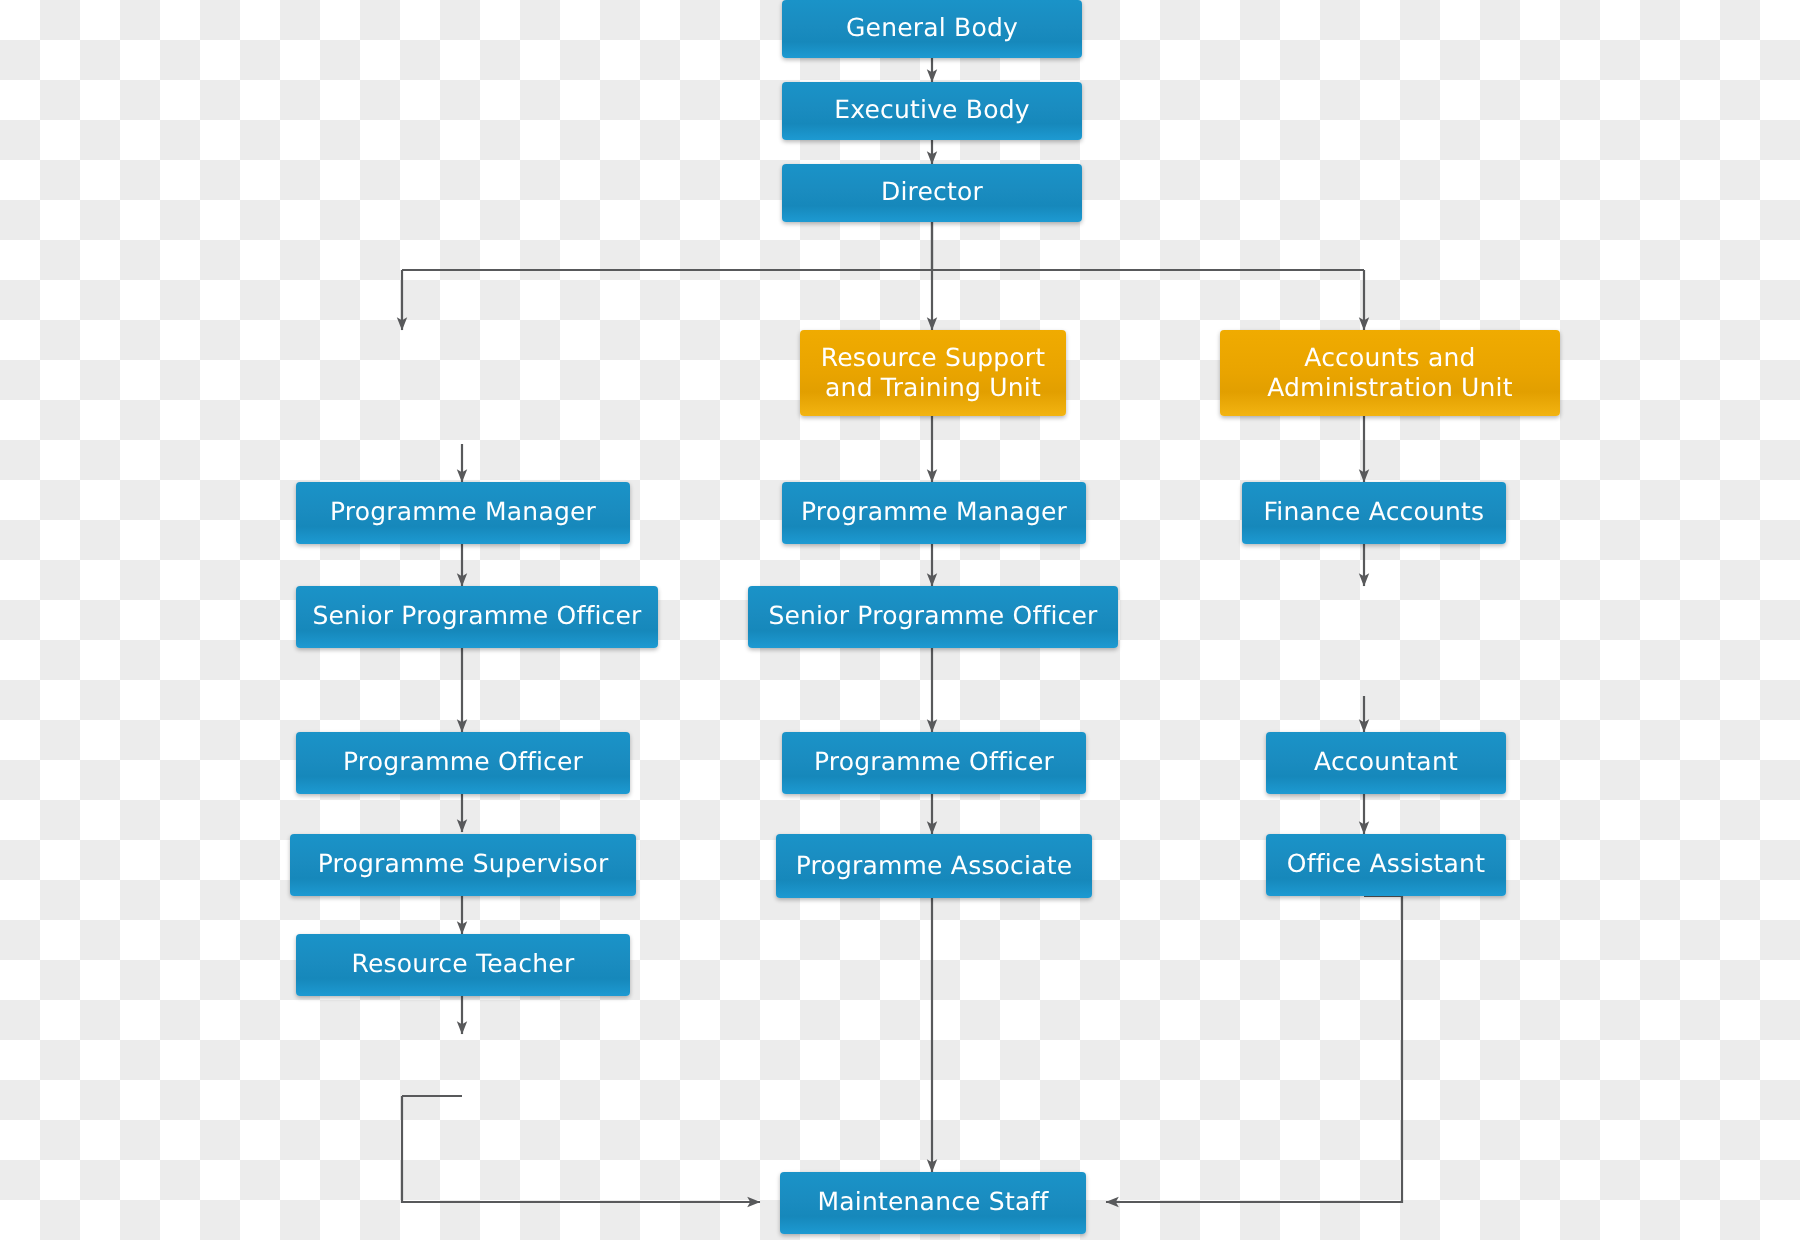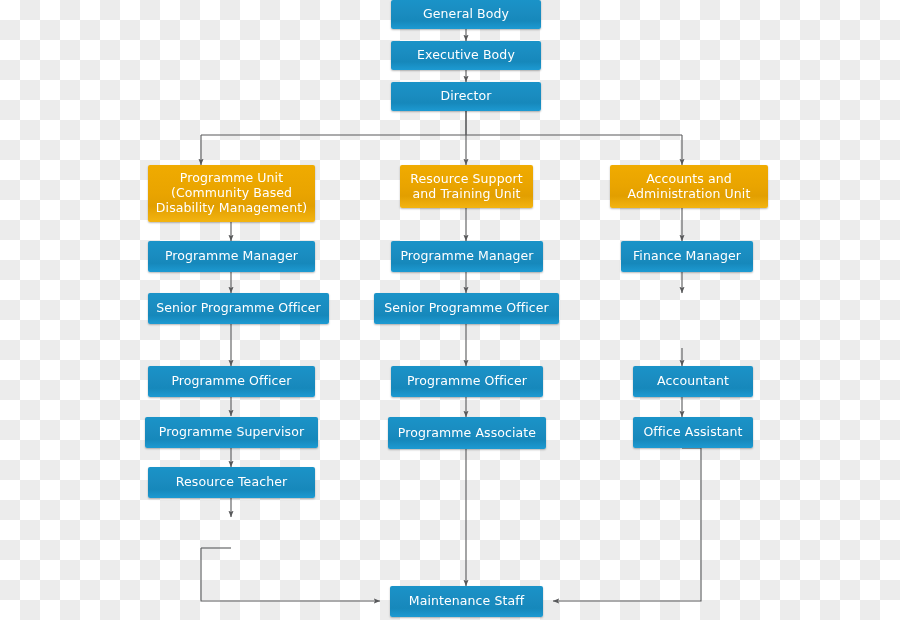--- a/index.html
+++ b/index.html
@@ -113,28 +113,25 @@
       <path d="M682,448 L701,448"></path>
     </g>
   </svg>
 
   <div class="node blue" style="left:391px; top:0px; width:150px; height:29px;">General Body</div>
 
   <div class="node blue" style="left:391px; top:41px; width:150px; height:29px;">Executive Body</div>
 
   <div class="node blue" style="left:391px; top:82px; width:150px; height:29px;">Director</div>
 
-  <div class="node orange" style="left:148px; top:165px; width:167px; height:57px;">Programme Unit
-(Community Based
-Disability Management)</div>
 
   <div class="node orange" style="left:400px; top:165px; width:133px; height:43px;">Resource Support
 and Training Unit</div>
 
-  <div class="node orange" style="left:610px; top:165px; width:158px; height:43px;">Accounts and
+  <div class="node orange" style="left:610px; top:165px; width:170px; height:43px;">Accounts and
 Administration Unit</div>
 
   <div class="node blue" style="left:148px; top:241px; width:167px; height:31px;">Programme Manager</div>
 
   <div class="node blue" style="left:148px; top:293px; width:181px; height:31px;">Senior Programme Officer</div>
 
   <div class="node blue" style="left:148px; top:366px; width:167px; height:31px;">Programme Officer</div>
 
   <div class="node blue" style="left:145px; top:417px; width:173px; height:31px;">Programme Supervisor</div>
 
@@ -142,21 +139,21 @@
 
 
   <div class="node blue" style="left:391px; top:241px; width:152px; height:31px;">Programme Manager</div>
 
   <div class="node blue" style="left:374px; top:293px; width:185px; height:31px;">Senior Programme Officer</div>
 
   <div class="node blue" style="left:391px; top:366px; width:152px; height:31px;">Programme Officer</div>
 
   <div class="node blue" style="left:388px; top:417px; width:158px; height:32px;">Programme Associate</div>
 
-  <div class="node blue" style="left:621px; top:241px; width:132px; height:31px;">Finance Manager</div>
+  <div class="node blue" style="left:621px; top:241px; width:132px; height:31px;">Finance Accounts</div>
 
 
   <div class="node blue" style="left:633px; top:366px; width:120px; height:31px;">Accountant</div>
 
   <div class="node blue" style="left:633px; top:417px; width:120px; height:31px;">Office Assistant</div>
 
   <div class="node blue" style="left:390px; top:586px; width:153px; height:31px;">Maintenance Staff</div>
 
 </div>
 

